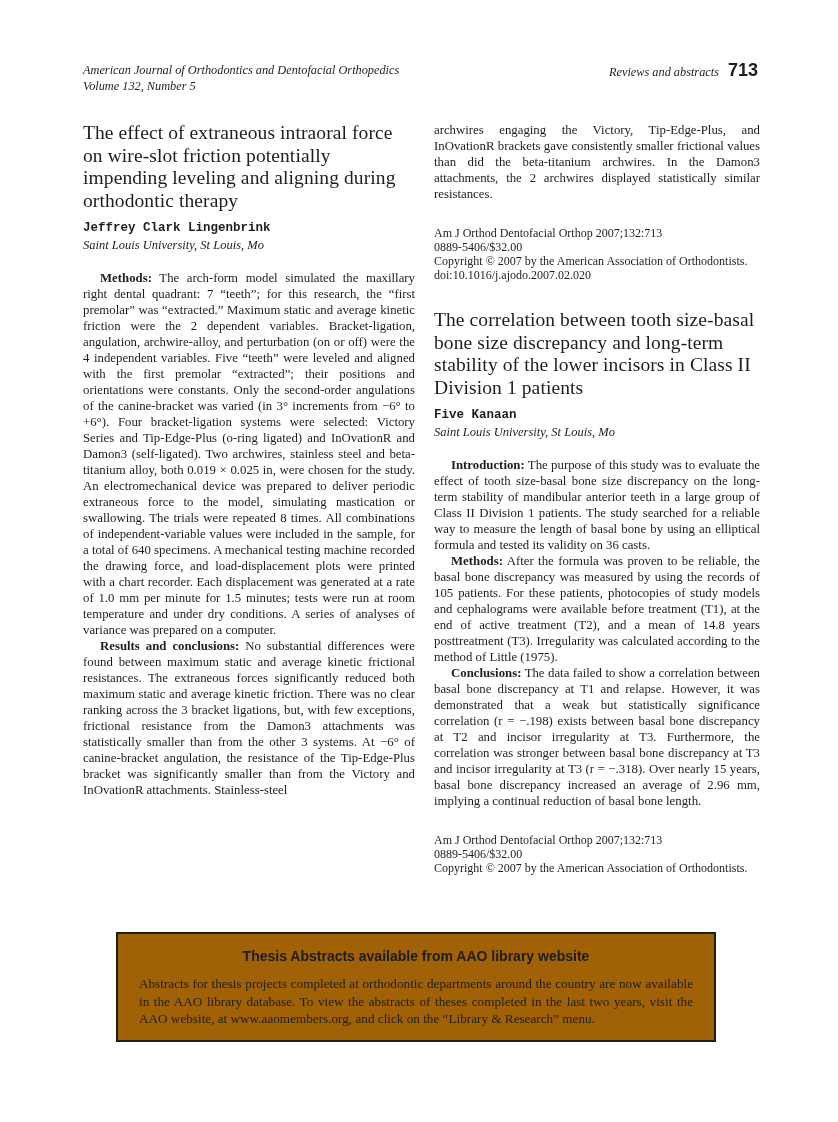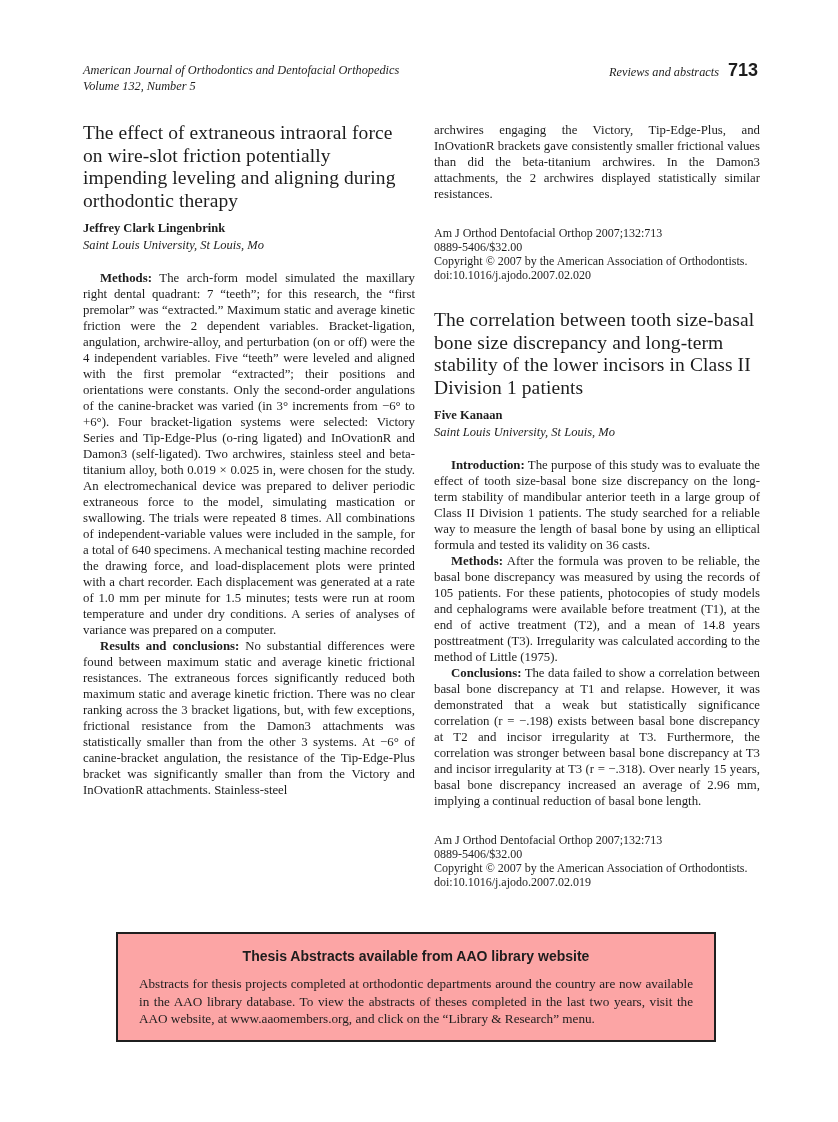--- a/index.html
+++ b/index.html
@@ -30,21 +30,21 @@
     display: flex; gap: 19px; justify-content: space-between;
   }
   .col-left  { width: 332px; }
   .col-right { width: 326px; }
 
   .article-title {
     font-size: 19.5px; line-height: 22.5px; font-weight: 400;
     margin: 0; letter-spacing: 0.1px;
   }
   .author {
-    font-family: Liberation Serif, serif;
+    font-family: Liberation Mono, monospace;
     font-weight: 700; font-size: 12.5px; line-height: 15px;
     margin-top: 9px;
   }
   .affiliation { font-style: italic; font-size: 12.5px; line-height: 15px; margin-top: 2px; }
 
   .abstract { margin-top: 17px; }
   p.para {
     font-size: 12.8px; line-height: 16px;
     text-align: justify; text-indent: 17px;
     margin: 0;
@@ -55,21 +55,21 @@
   .citation { font-size: 12px; line-height: 14px; margin-top: 24px; }
 
   .second-article { margin-top: 27px; }
 
   
   .notice-box {
     position: absolute; left: 116px; top: 932px; width: 600px;
     box-sizing: border-box;
     border: 2px solid #1f1f1f;
     padding: 14px 21px 12px 21px;
-    background: #fca5a5;
+    background: #a16207;
   }
   .notice-title {
     text-align: center;
     font-family: "Liberation Sans", sans-serif;
     font-weight: 700; font-size: 14px; line-height: 17px;
   }
   .notice-body {
     margin-top: 10px;
     font-size: 13.2px; line-height: 17.5px;
     text-align: justify;
@@ -120,21 +120,20 @@
       <div class="abstract">
         <p class="para"><b>Introduction:</b> <span>The purpose of this study was to evaluate the effect of tooth size-basal bone size discrepancy on the long-term stability of mandibular anterior teeth in a large group of Class II Division 1 patients. The study searched for a reliable way to measure the length of basal bone by using an elliptical formula and tested its validity on 36 casts.</span></p>
         <p class="para"><b>Methods:</b> <span>After the formula was proven to be reliable, the basal bone discrepancy was measured by using the records of 105 patients. For these patients, photocopies of study models and cephalograms were available before treatment (T1), at the end of active treatment (T2), and a mean of 14.8 years posttreatment (T3). Irregularity was calculated according to the method of Little (1975).</span></p>
         <p class="para"><b>Conclusions:</b> <span>The data failed to show a correlation between basal bone discrepancy at T1 and relapse. However, it was demonstrated that a weak but statistically significance correlation (r = −.198) exists between basal bone discrepancy at T2 and incisor irregularity at T3. Furthermore, the correlation was stronger between basal bone discrepancy at T3 and incisor irregularity at T3 (r = −.318). Over nearly 15 years, basal bone discrepancy increased an average of 2.96 mm, implying a continual reduction of basal bone length.</span></p>
       </div>
 
       <div class="citation">
         <div>Am J Orthod Dentofacial Orthop 2007;132:713</div>
         <div>0889-5406/$32.00</div>
         <div>Copyright © 2007 by the American Association of Orthodontists.</div>
-        <div>doi:10.1016/j.ajodo.2007.02.019</div>
       </div>
     </div>
   </div>
 </div>
 
 <div class="notice-box">
   <div class="notice-title">Thesis Abstracts available from AAO library website</div>
   <div class="notice-body">Abstracts for thesis projects completed at orthodontic departments around the country are now available in the AAO library database. To view the abstracts of theses completed in the last two years, visit the AAO website, at www.aaomembers.org, and click on the “Library &amp; Research” menu.</div>
 </div>
 

